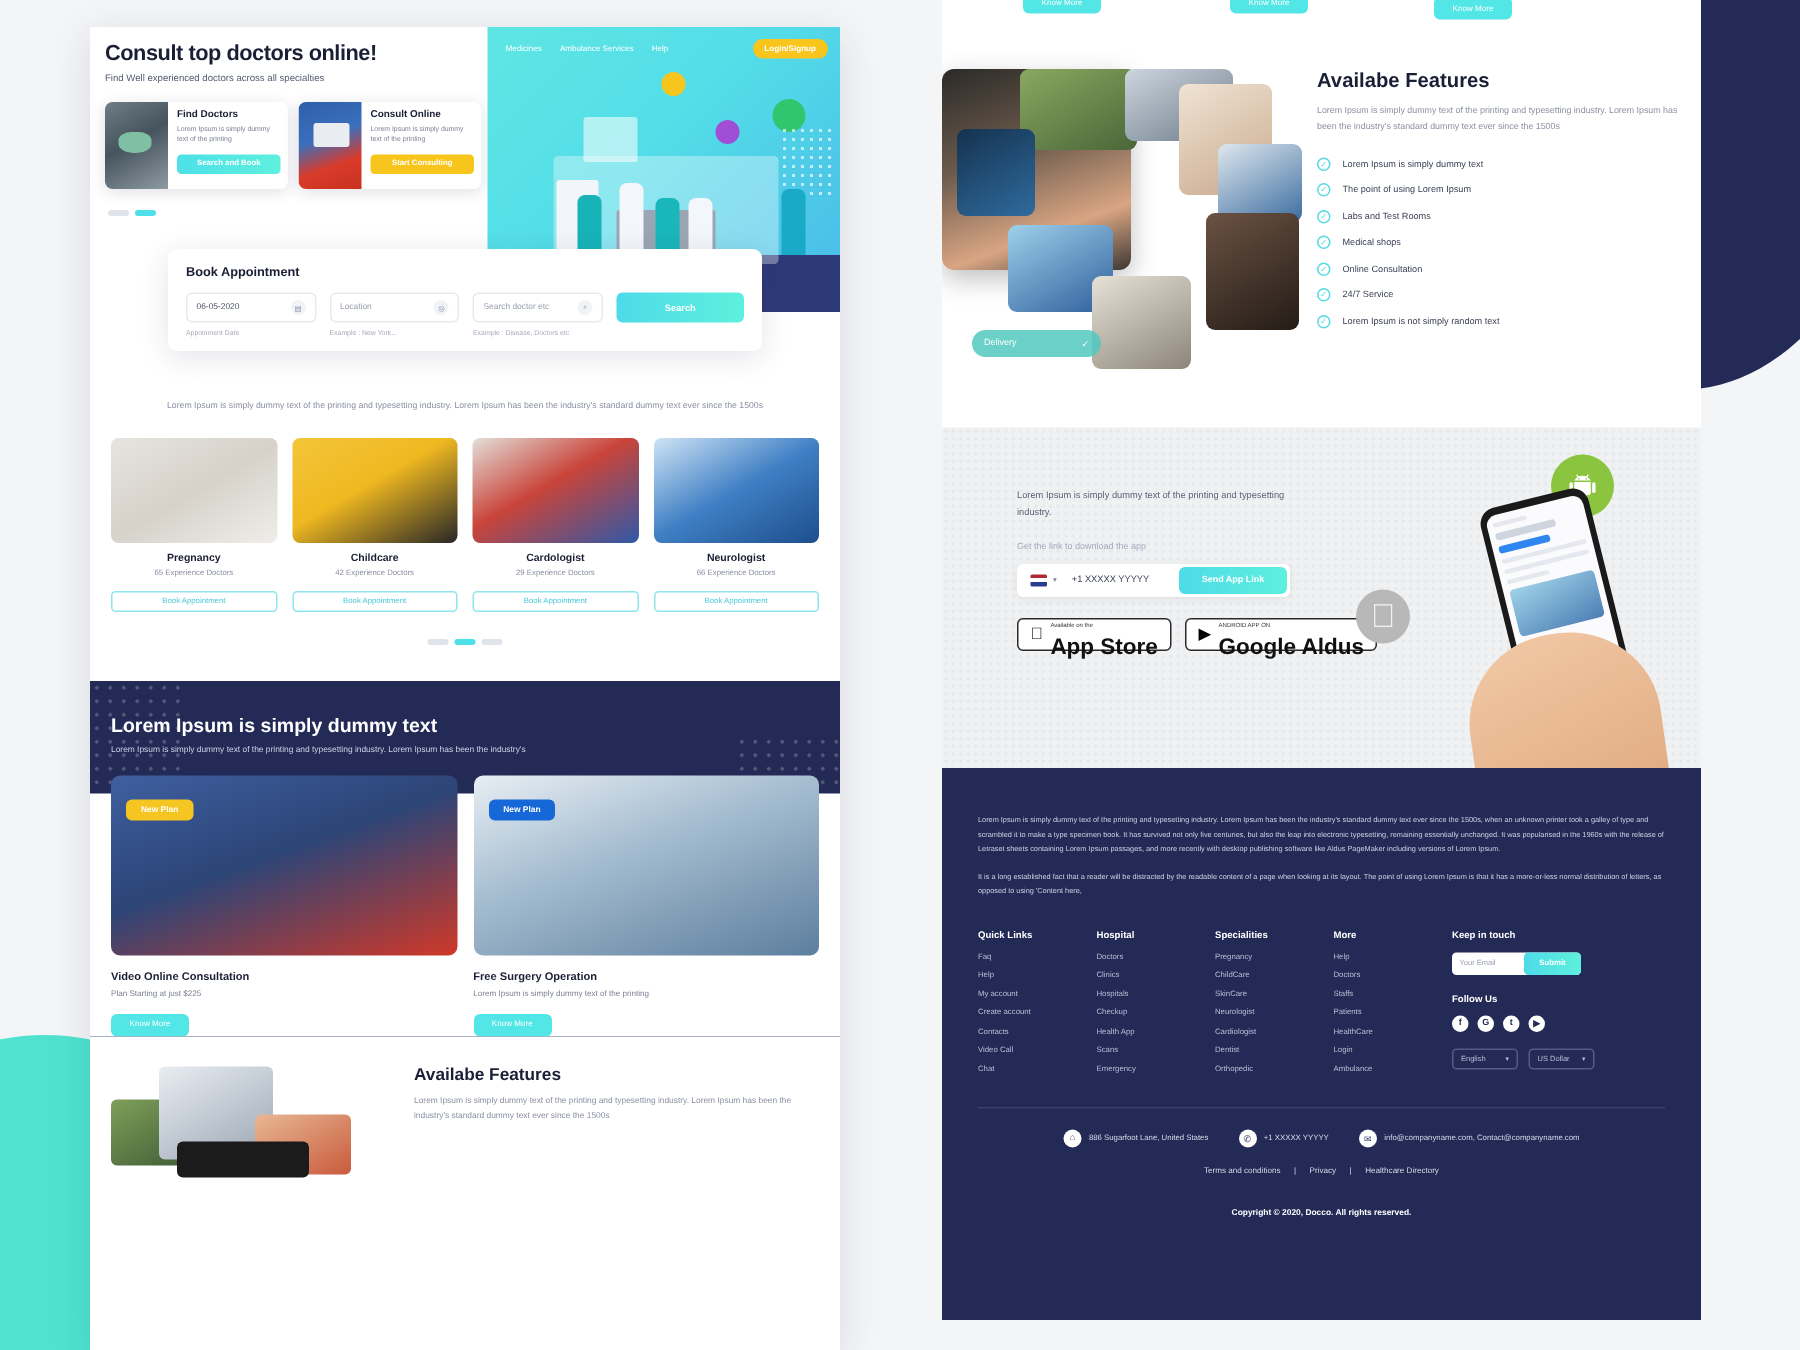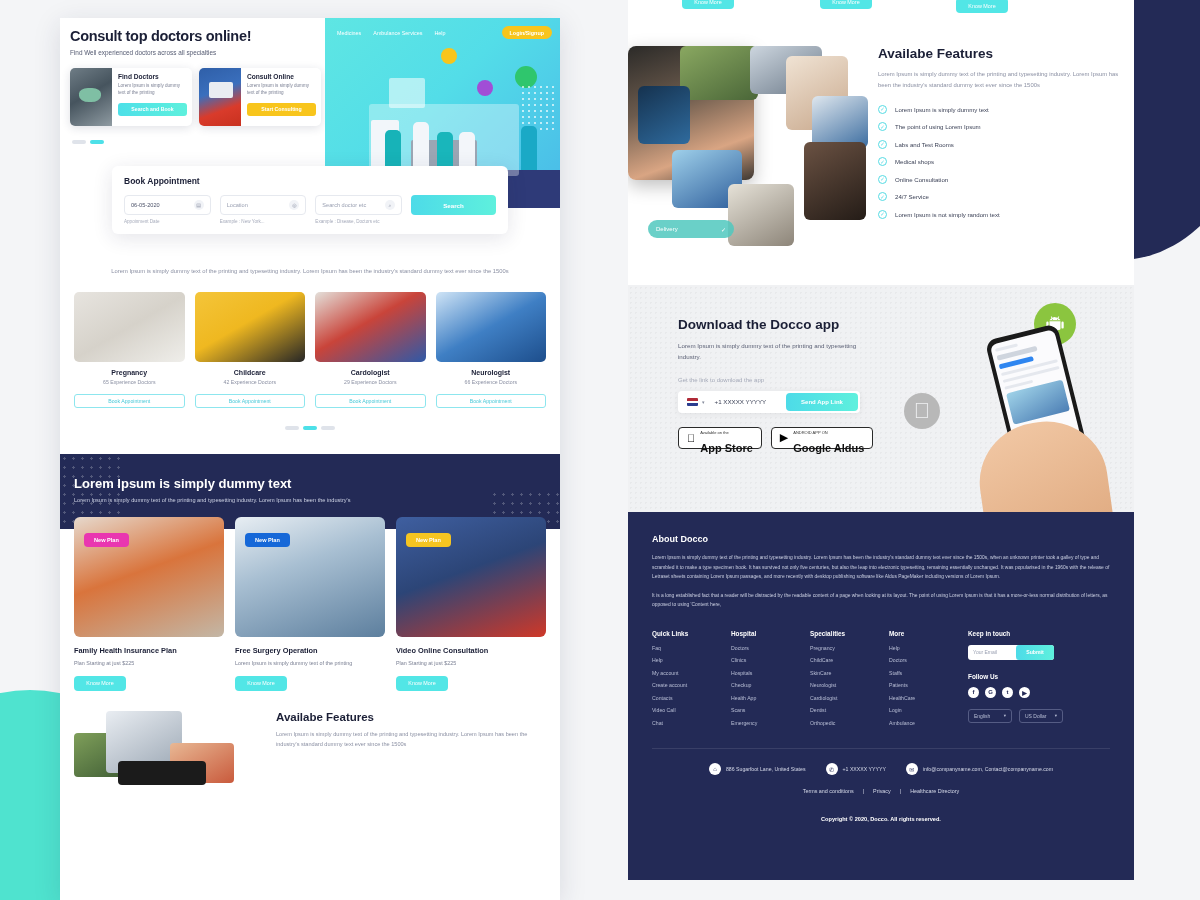--- a/index.html
+++ b/index.html
@@ -189,21 +189,21 @@
                box-shadow:0 1px 6px rgba(0,0,0,.07); }
   .flag { width:11px; height:8px; background:linear-gradient(#b02a37 33%,#fff 33% 66%,#2b3d8f 66%); border-radius:1px;}
   .chev { font-size:5px; color:#848a9b; margin-left:4px; }
   .phone-val { font-size:6.2px; color:#3c4257; margin-left:10px; }
   .send-btn { margin-left:auto; width:72px; height:18px; border-radius:4px;
               background:linear-gradient(90deg,#4ddbe8,#5ef0dd); color:#fff; font-size:6px;
               font-weight:600; display:flex; align-items:center; justify-content:center; }
   .stores { display:flex; gap:9px; margin-top:14px; }
   .store { height:22px; border:1px solid #2a2a2a; border-radius:4px; display:flex;
            align-items:center; gap:5px; padding:0 8px; background:#fff; }
-  .store .big { font-size:11px; font-weight:700; color:#111; line-height:1; }
+  .store .big { font-size:15px; font-weight:700; color:#111; line-height:1; }
   .store .small { font-size:4px; color:#333; line-height:1.2; }
   .apple-circle { position:absolute; left:276px; top:108px; width:36px; height:36px;
                   border-radius:50%; background:#b8b8b8; display:flex; align-items:center;
                   justify-content:center; color:#f0f1f3; font-size:22px; }
   .android-circle { position:absolute; left:406px; top:18px; width:42px; height:42px;
                     border-radius:50%; background:#8bc53f; display:flex; align-items:center;
                     justify-content:center; }
   .hand-phone { position:absolute; right:24px; bottom:-34px; width:130px; height:230px; }
   .hp-phone { position:absolute; left:22px; top:14px; width:74px; height:152px;
               background:#1a1a1a; border-radius:11px; transform:rotate(-14deg); padding:5px 4px; }
@@ -377,41 +377,33 @@
   </div>
 
   <div class="plans">
     <div class="plans-dots-l"></div>
     <div class="plans-dots-r"></div>
     <div class="plans-white"></div>
     <div class="plans-h2">Lorem Ipsum is simply dummy text</div>
     <div class="plans-p">Lorem Ipsum is simply dummy text of the printing and typesetting industry. Lorem Ipsum has been the industry's</div>
     <div class="plans-grid">
       <div class="plan-card">
-        <div class="plan-img pi1">
-          <div class="plan-badge pb-pink">New Plan</div>
-        </div>
-        <div class="plan-name">Family Health Insurance Plan</div>
+        <div class="plan-img pi2">
+          <div class="plan-badge pb-amber">New Plan</div>
+        </div>
+        <div class="plan-name">Video Online Consultation</div>
         <div class="plan-desc">Plan Starting at just $225</div>
         <div class="plan-btn">Know More</div>
       </div>
       <div class="plan-card">
         <div class="plan-img pi3">
           <div class="plan-badge pb-blue">New Plan</div>
         </div>
         <div class="plan-name">Free Surgery Operation</div>
         <div class="plan-desc">Lorem Ipsum is simply dummy text of the printing</div>
-        <div class="plan-btn">Know More</div>
-      </div>
-      <div class="plan-card">
-        <div class="plan-img pi2">
-          <div class="plan-badge pb-amber">New Plan</div>
-        </div>
-        <div class="plan-name">Video Online Consultation</div>
-        <div class="plan-desc">Plan Starting at just $225</div>
         <div class="plan-btn">Know More</div>
       </div>
     </div>
   </div>
 
   <div class="lp-feat">
     <div class="lp-feat-imgs">
       <div class="fimg" style="left:0;top:22px;width:58px;height:44px;background:linear-gradient(150deg,#7f9f5a,#3e5c34);"></div>
       <div class="fimg" style="left:32px;top:0;width:76px;height:62px;background:linear-gradient(150deg,#e9edf2,#9aa6b3);"></div>
       <div class="fimg" style="left:96px;top:32px;width:64px;height:40px;background:linear-gradient(150deg,#e8b894,#c95a3c);"></div>
@@ -479,21 +471,20 @@
         </div>
         <div class="feat-item">
           <span class="check">✓</span>
           <span class="t">Lorem Ipsum is not simply random text</span>
         </div>
       </div>
     </div>
   </div>
 
   <div class="rp-download">
-    <div class="dl-h2">Download the Docco app</div>
     <div class="dl-p">Lorem Ipsum is simply dummy text of the printing and typesetting industry.</div>
     <div class="dl-hint">Get the link to download the app</div>
     <div class="phone-row">
       <span class="flag"></span>
       <span class="chev">▾</span>
       <span class="phone-val">+1  XXXXX YYYYY</span>
       <div class="send-btn">Send App Link</div>
     </div>
     <div class="stores">
       <div class="store">
@@ -527,21 +518,20 @@
           <div class="hp-line"></div>
           <div class="hp-line" style="width:50%"></div>
           <div class="hp-photo"></div>
         </div>
       </div>
       <div class="hp-hand"></div>
     </div>
   </div>
 
   <div class="footer">
-    <div class="ft-h3">About Docco</div>
     <div class="ft-body">
       <p>Lorem Ipsum is simply dummy text of the printing and typesetting industry. Lorem Ipsum has been the industry's standard dummy text ever since the 1500s, when an unknown printer took a galley of type and scrambled it to make a type specimen book. It has survived not only five centuries, but also the leap into electronic typesetting, remaining essentially unchanged. It was popularised in the 1960s with the release of Letraset sheets containing Lorem Ipsum passages, and more recently with desktop publishing software like Aldus PageMaker including versions of Lorem Ipsum.</p>
       <p>It is a long established fact that a reader will be distracted by the readable content of a page when looking at its layout. The point of using Lorem Ipsum is that it has a more-or-less normal distribution of letters, as opposed to using 'Content here,</p>
     </div>
 
     <div class="ft-cols">
       <div class="ft-col">
         <div class="ft-col-h">Quick Links</div>
         <ul>
           <li>Faq</li>

